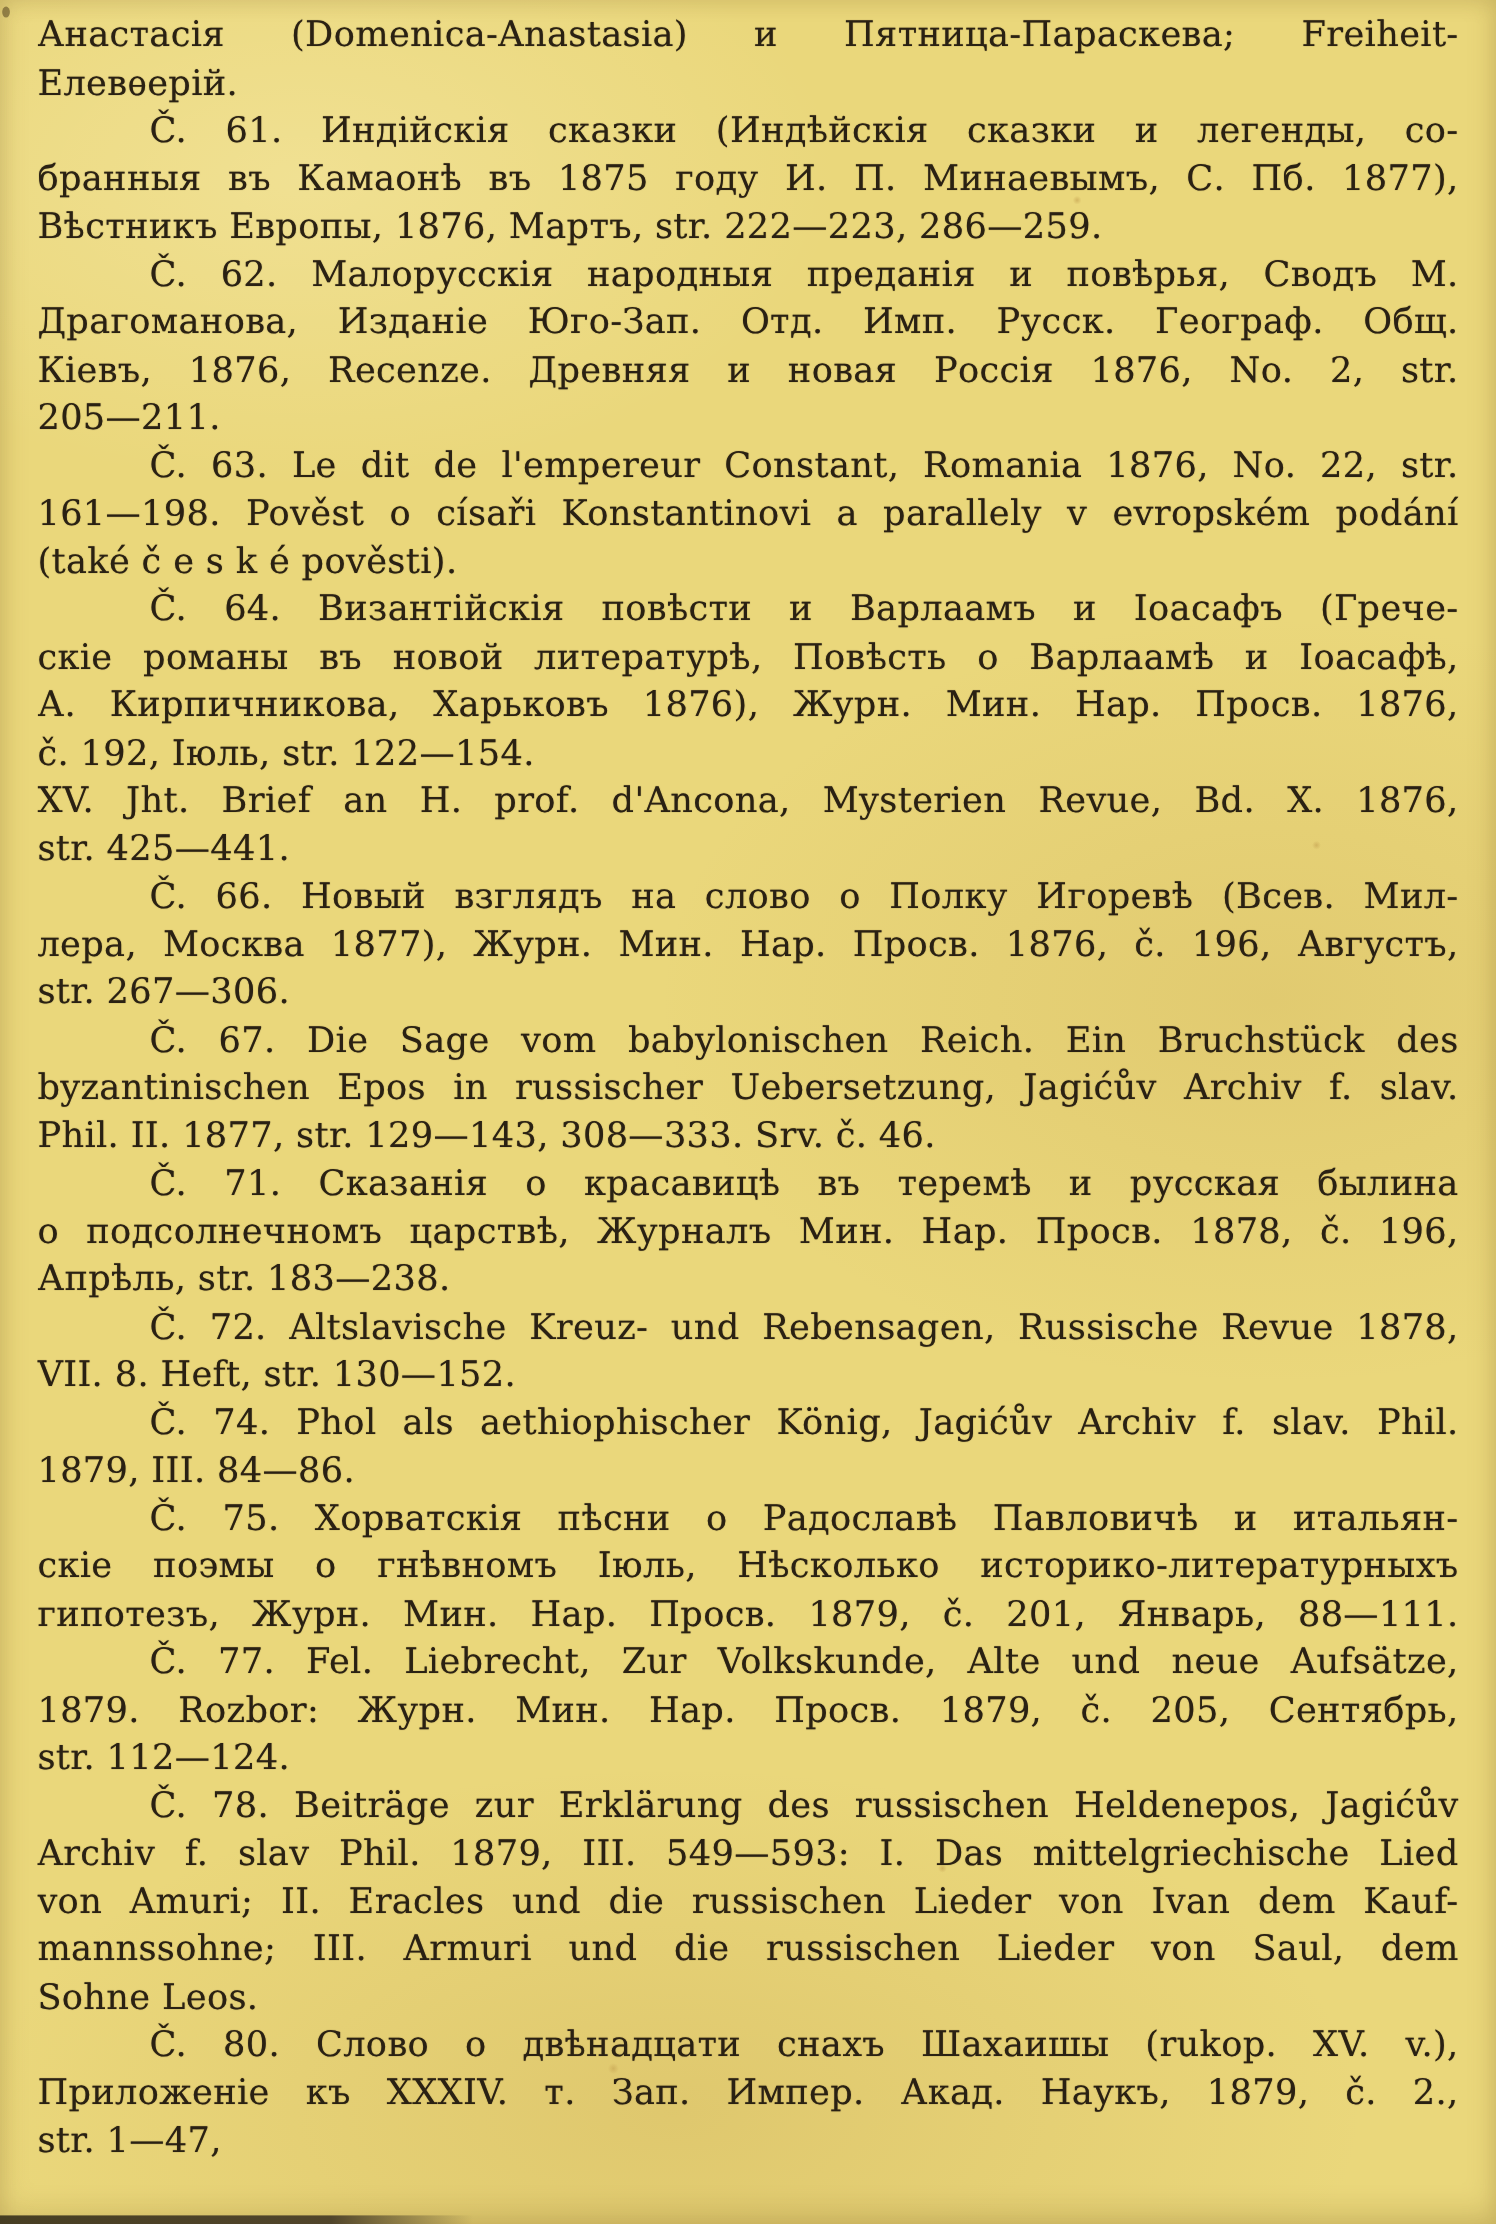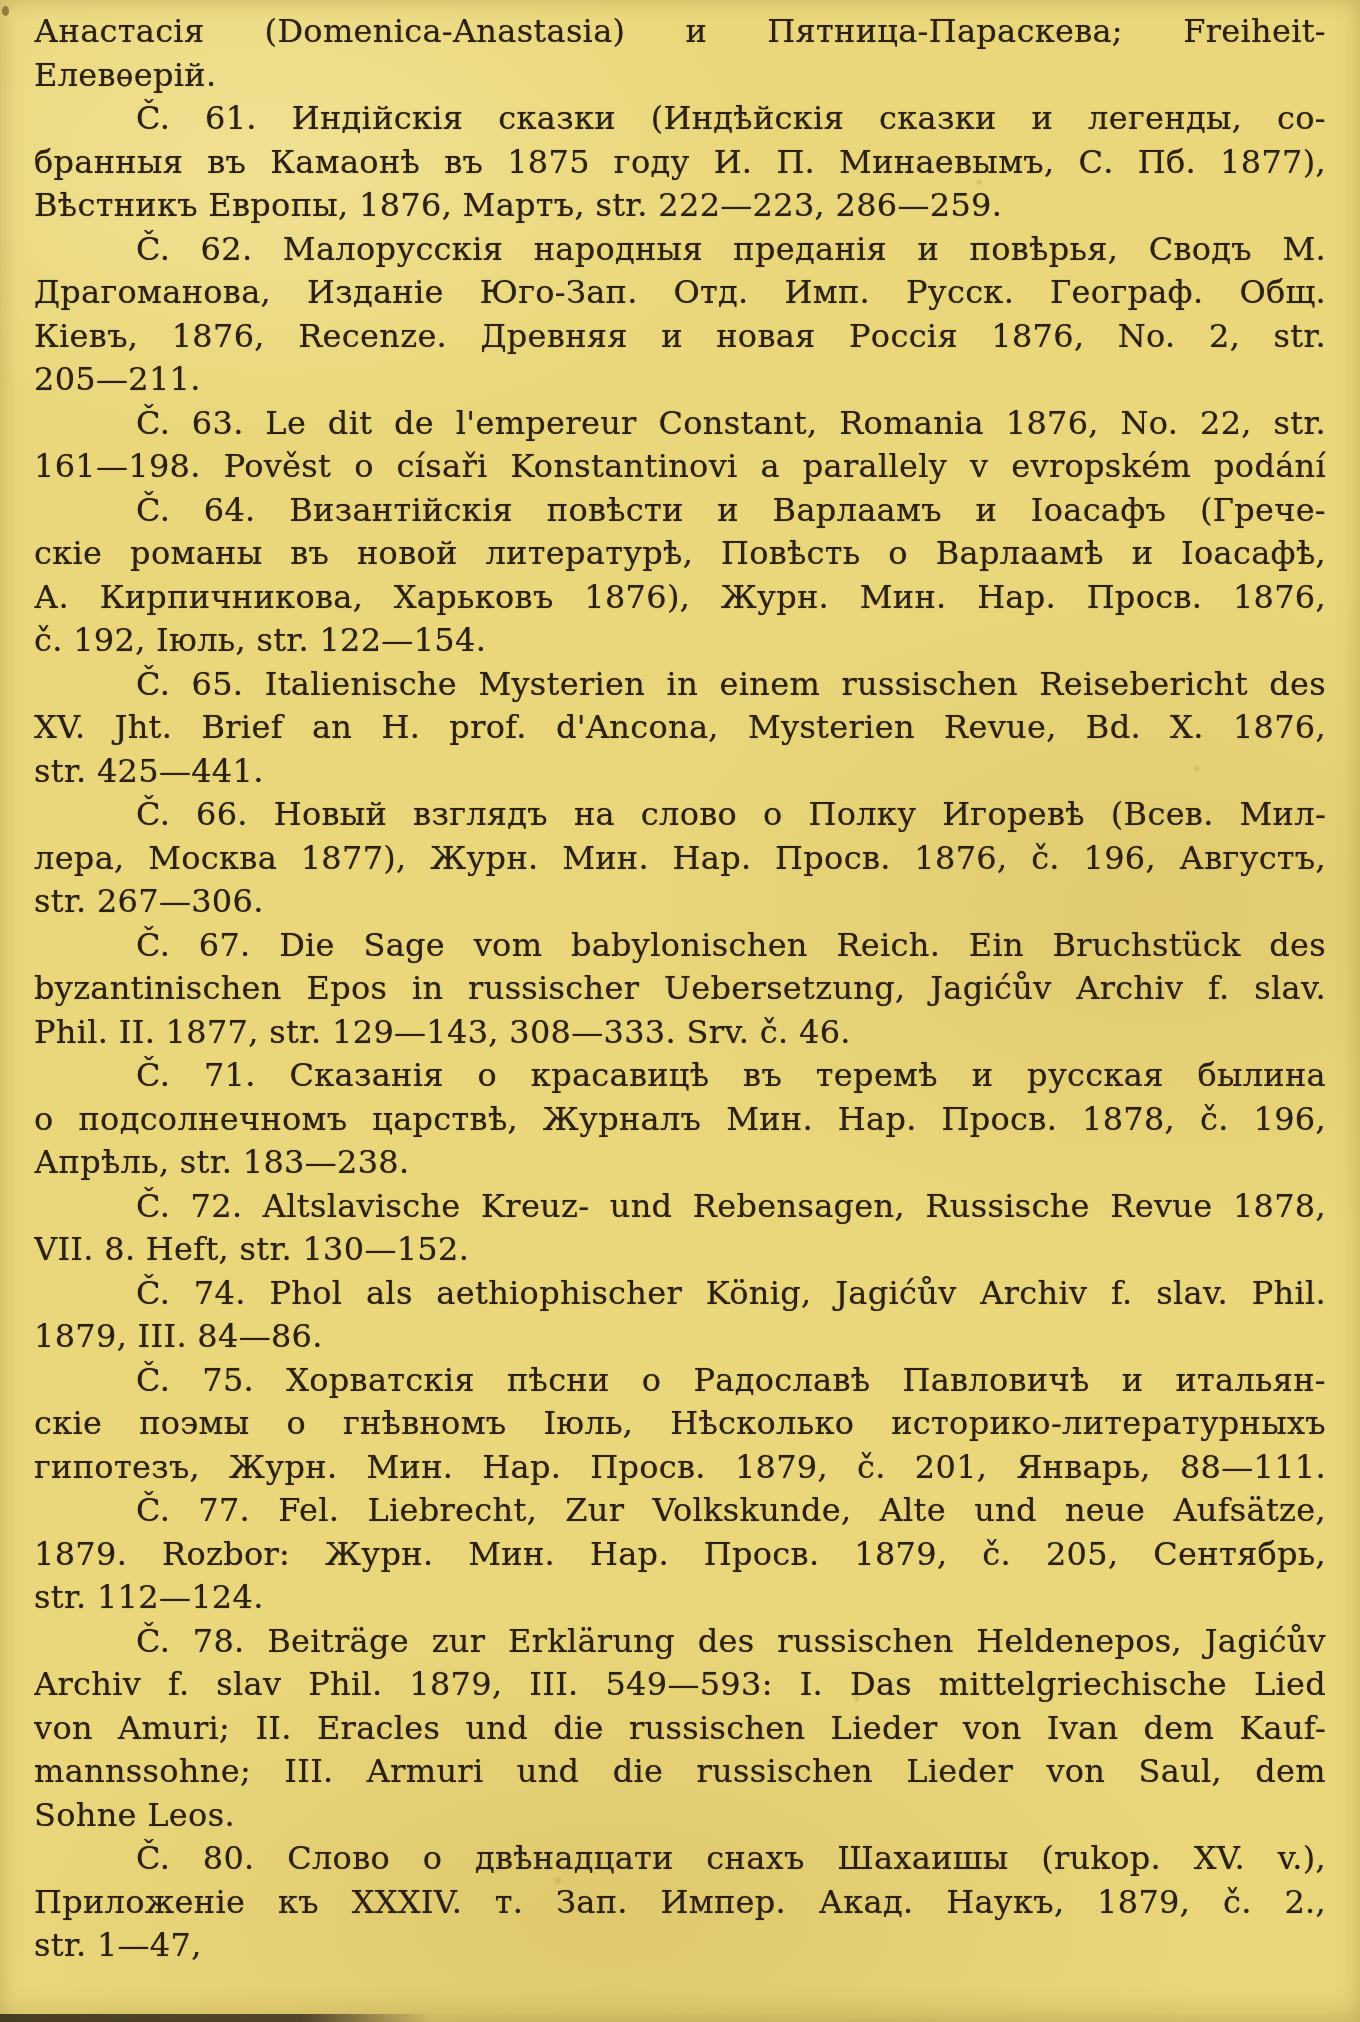--- a/index.html
+++ b/index.html
@@ -69,29 +69,29 @@
     </div>
     <div class="para">
       <div class="line first">Č. 62. Малорусскія народныя преданія и повѣрья, Сводъ М.</div>
       <div class="line">Драгоманова, Изданіе Юго-Зап. Отд. Имп. Русск. Географ. Общ.</div>
       <div class="line">Кіевъ, 1876, Recenze. Древняя и новая Россія 1876, No. 2, str.</div>
       <div class="line last">205—211.</div>
     </div>
     <div class="para">
       <div class="line first">Č. 63. Le dit de l'empereur Constant, Romania 1876, No. 22, str.</div>
       <div class="line">161—198. Pověst o císaři Konstantinovi a parallely v evropském podání</div>
+      <div class="line last">(také č e s k é pověsti).</div>
     </div>
     <div class="para">
       <div class="line first">Č. 64. Византійскія повѣсти и Варлаамъ и Іоасафъ (Грече-</div>
       <div class="line">скіе романы въ новой литературѣ, Повѣсть о Варлаамѣ и Іоасафѣ,</div>
       <div class="line">А. Кирпичникова, Харьковъ 1876), Журн. Мин. Нар. Просв. 1876,</div>
       <div class="line last">č. 192, Іюль, str. 122—154.</div>
     </div>
     <div class="para">
-      <div class="line first">Č. 65. Italienische Mysterien in einem russischen Reisebericht des</div>
       <div class="line">XV. Jht. Brief an H. prof. d'Ancona, Mysterien Revue, Bd. X. 1876,</div>
       <div class="line last">str. 425—441.</div>
     </div>
     <div class="para">
       <div class="line first">Č. 66. Новый взглядъ на слово о Полку Игоревѣ (Всев. Мил-</div>
       <div class="line">лера, Москва 1877), Журн. Мин. Нар. Просв. 1876, č. 196, Августъ,</div>
       <div class="line last">str. 267—306.</div>
     </div>
     <div class="para">
       <div class="line first">Č. 67. Die Sage vom babylonischen Reich. Ein Bruchstück des</div>

